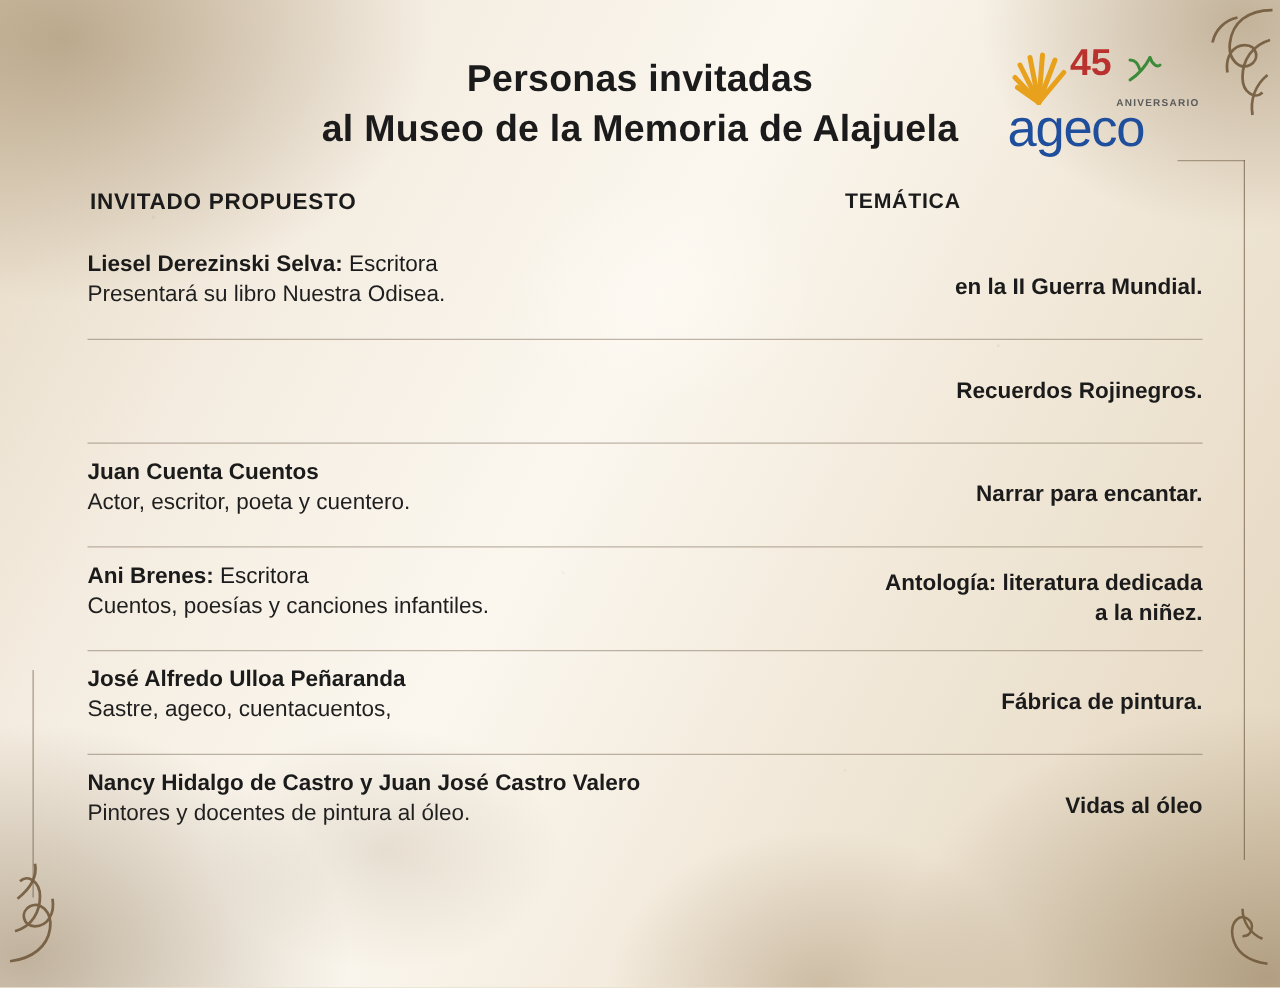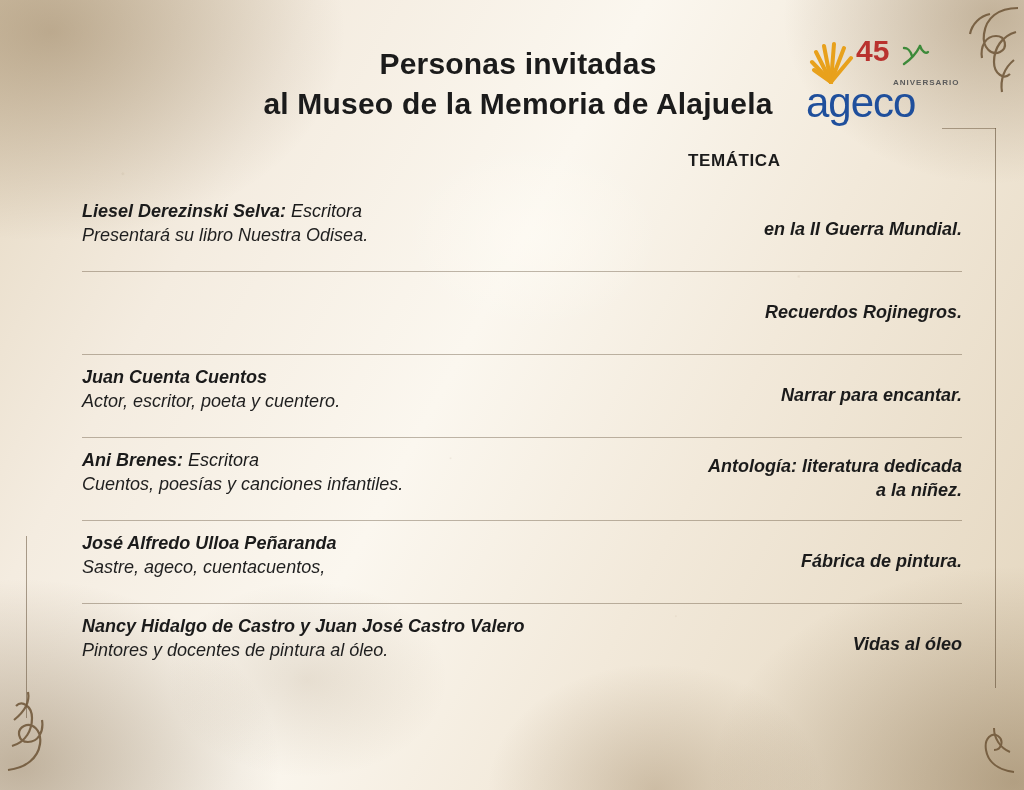--- a/index.html
+++ b/index.html
@@ -24,21 +24,20 @@
       radial-gradient(ellipse 420px 300px at 5% 4%, rgba(120, 92, 54, 0.40), rgba(120, 92, 54, 0) 70%),
       radial-gradient(ellipse 300px 240px at 97% 2%, rgba(120, 92, 54, 0.38), rgba(120, 92, 54, 0) 70%),
       radial-gradient(ellipse 360px 260px at 2% 97%, rgba(110, 84, 48, 0.40), rgba(110, 84, 48, 0) 72%),
       radial-gradient(ellipse 420px 300px at 99% 99%, rgba(110, 84, 48, 0.42), rgba(110, 84, 48, 0) 72%),
       radial-gradient(ellipse 240px 180px at 64% 100%, rgba(126, 96, 56, 0.30), rgba(126, 96, 56, 0) 70%),
       radial-gradient(ellipse 200px 140px at 30% 86%, rgba(126, 96, 56, 0.16), rgba(126, 96, 56, 0) 70%),
       radial-gradient(ellipse 180px 130px at 52% 30%, rgba(255, 252, 245, 0.55), rgba(255, 252, 245, 0) 70%),
       linear-gradient(118deg, #e5d8c2 0%, #f4ece0 22%, #fbf7ef 45%, #f2e9da 66%, #e3d5bd 100%);
     box-sizing: border-box;
     overflow: hidden;
-    padding-left: 12px;
   }
 
   
   .grain {
     position: absolute;
     inset: 0;
     pointer-events: none;
     background-image:
       radial-gradient(circle 2px at 12% 22%, rgba(120,95,60,0.12), rgba(0,0,0,0) 100%),
       radial-gradient(circle 1.5px at 44% 58%, rgba(120,95,60,0.10), rgba(0,0,0,0) 100%),
@@ -185,21 +184,20 @@
   .rows {
     position: relative;
     margin-top: 12px;
     padding: 0 62px 0 70px;
   }
   .row {
     display: flex;
     align-items: flex-start;
     padding: 10px 0 12px 0;
     min-height: 60px;
-    font-style: italic;
   }
   .row + .row {
     border-top: 1px solid rgba(90, 72, 48, 0.38);
   }
   .row .left {
     flex: 0 0 520px;
     max-width: 530px;
   }
   .row .right {
     flex: 1 1 auto;
@@ -286,20 +284,21 @@
           <path d="M4 26 C10 22 16 16 20 8"></path>
           <path d="M20 8 C22 14 26 16 28 14"></path>
           <path d="M12 18 C10 12 8 10 4 10"></path>
         </svg>
       </div>
       <div class="logo-word">ageco</div>
     </div>
   </div>
 
   <div class="col-heads">
+    <div class="col-head-left">INVITADO PROPUESTO</div>
     <div class="col-head-right">TEMÁTICA</div>
   </div>
 
   <div class="rows">
 
     <div class="row">
       <div class="left">
         <div class="guest-name">
           <span>Liesel Derezinski Selva:</span><span class="role"> Escritora</span>
         </div>

